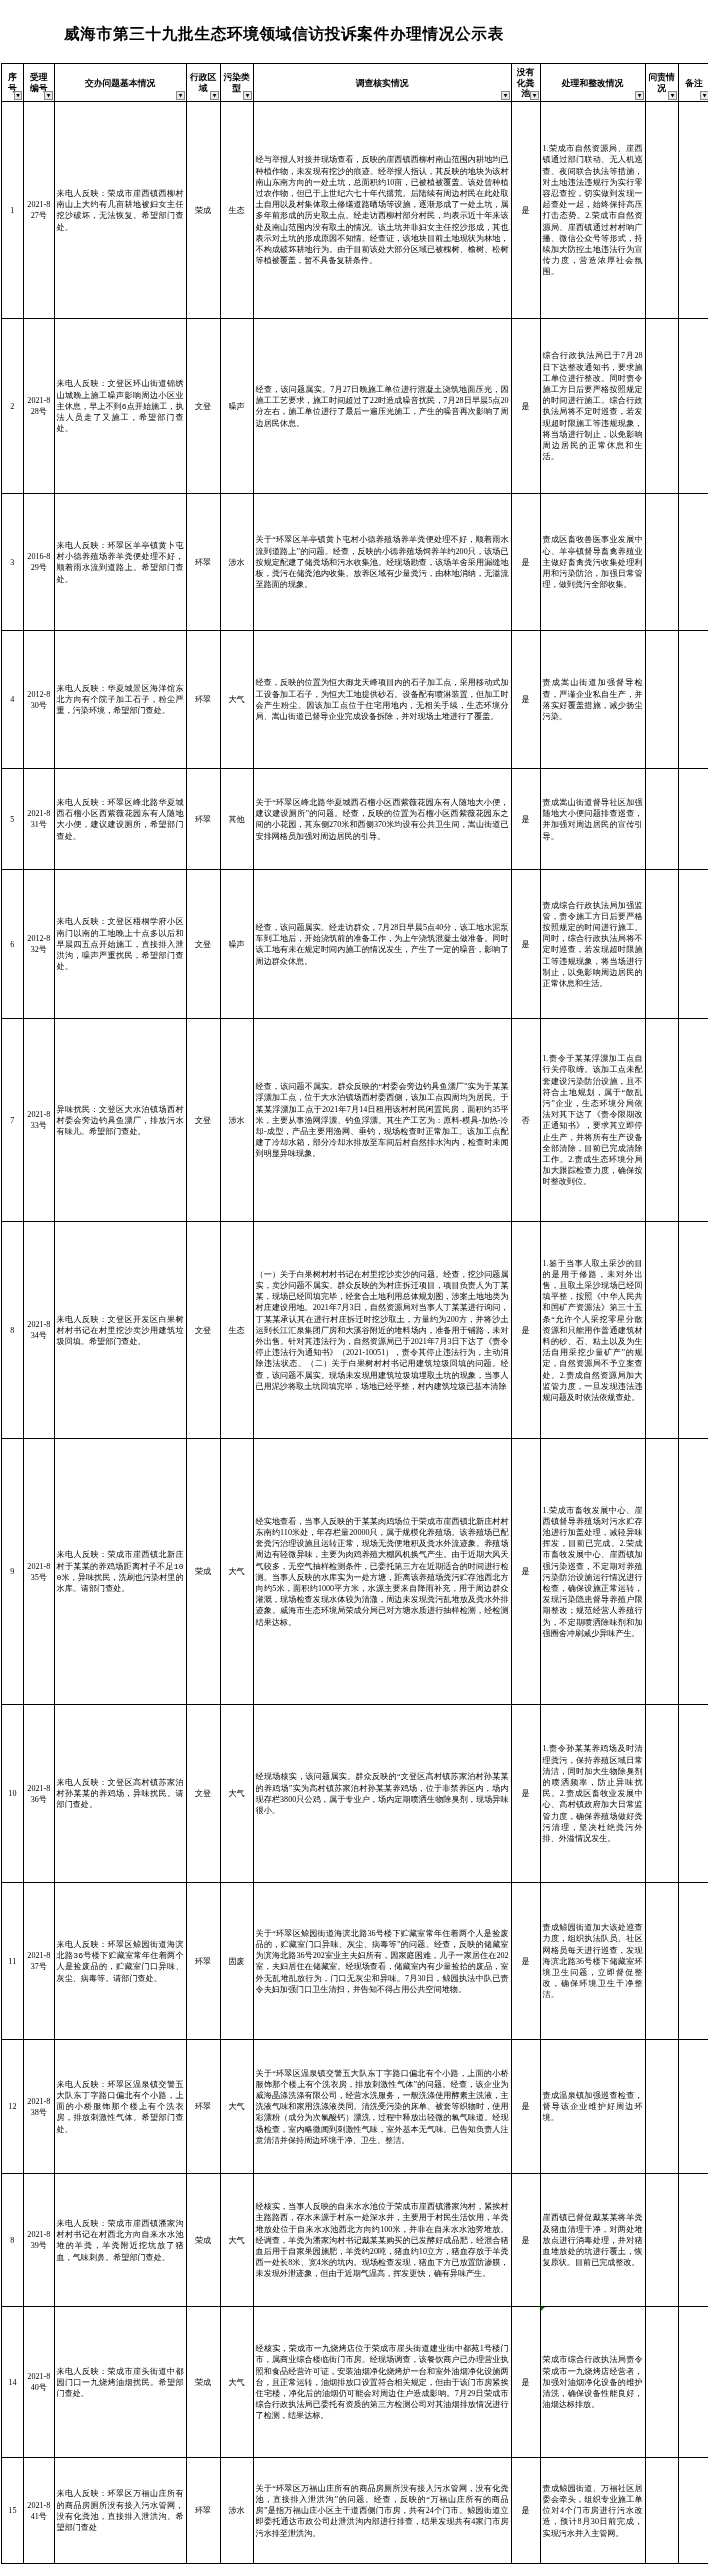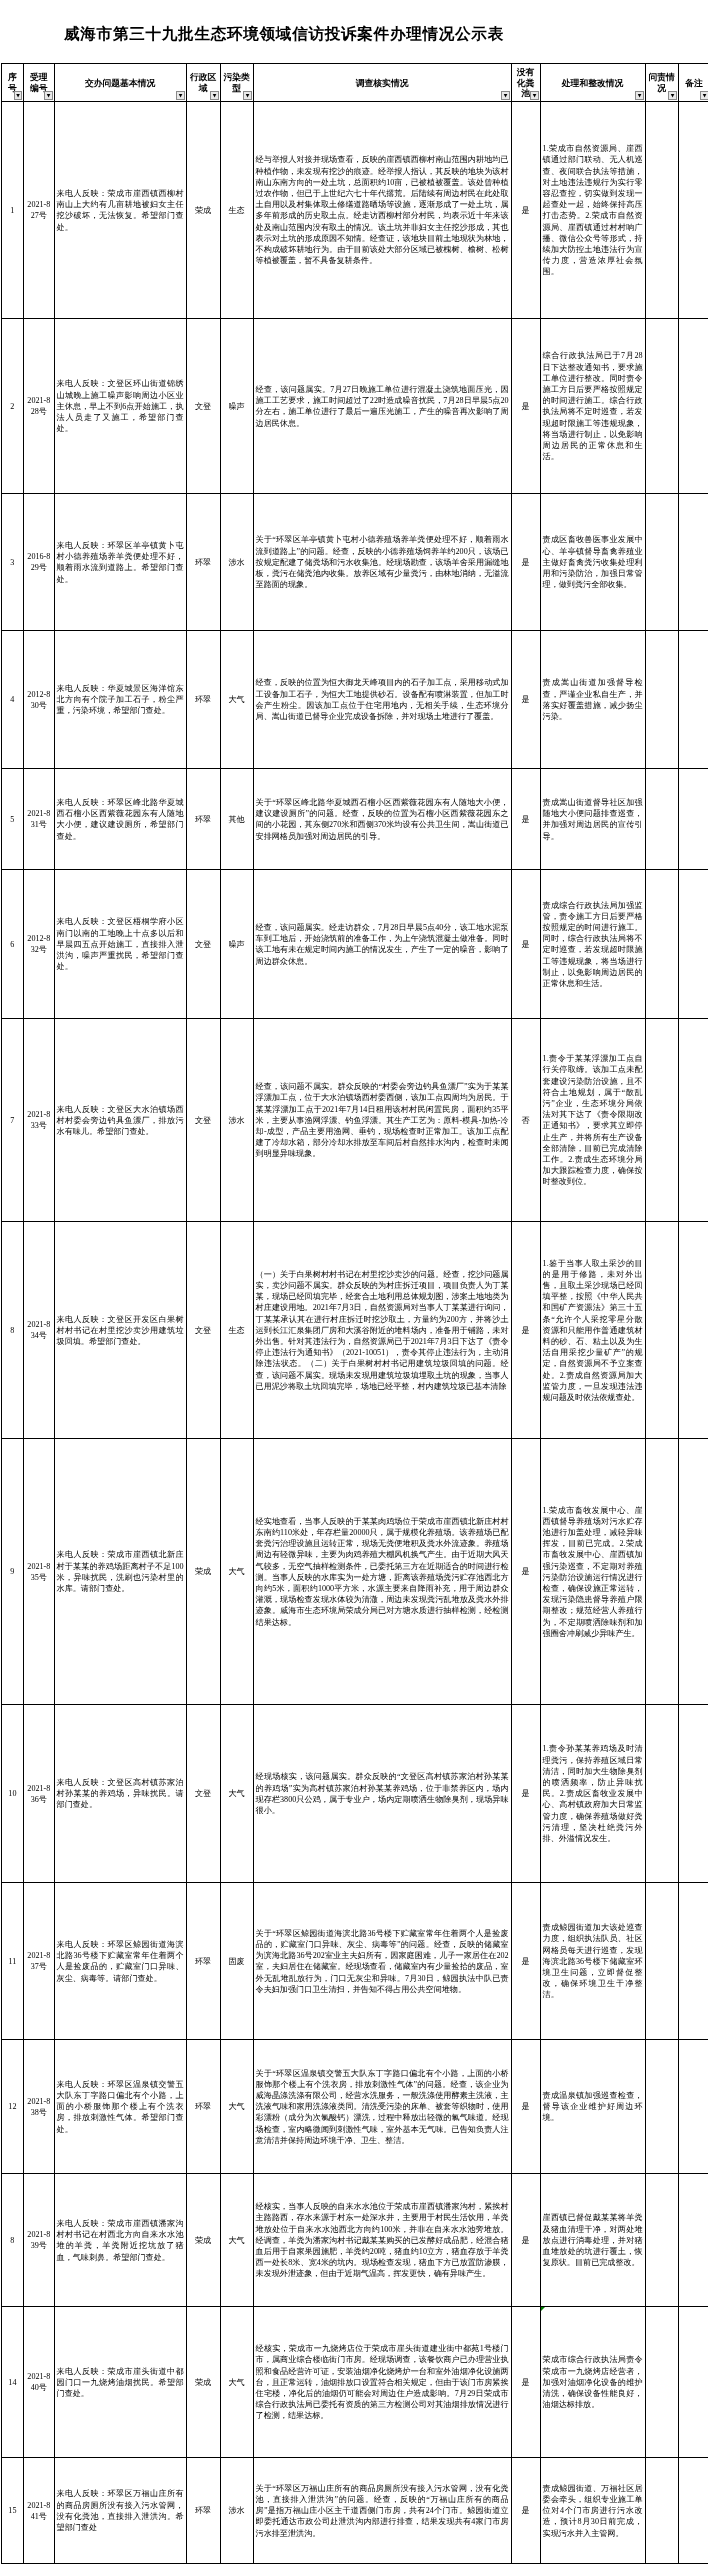--- a/index.html
+++ b/index.html
@@ -23,21 +23,21 @@
   .filter-btn{
     position:absolute;right:0.7px;bottom:1.4px;width:8.8px;height:8.8px;
     background:#e9e9e9;border:0.7px solid #8a8a8a;box-sizing:border-box;
     font-size:4.7px;line-height:7.5px;color:#000;text-align:center;cursor:pointer;
     font-family:"DejaVu Sans",sans-serif;
   }
   .comment-marker{
     position:absolute;left:0;top:0;width:0;height:0;
     border-top:4.7px solid #008000;border-right:4.7px solid transparent;
   }
-  .problem-cell{text-align:justify;}
+  .problem-cell{text-align:justify;font-family:Liberation Mono, monospace;}
 </style>
 </head>
 <body>
 
 <div id="page">
   <div id="title">威海市第三十九批生态环境领域信访投诉案件办理情况公示表</div>
 
   <table>
     <colgroup>
       <col class="c-no">
@@ -134,21 +134,21 @@
     <td class="center">噪声</td>
     <td class="just">经查，该问题属实。经走访群众，7月28日早晨5点40分，该工地水泥泵车到工地后，开始浇筑前的准备工作，为上午浇筑混凝土做准备。同时该工地有未在规定时间内施工的情况发生，产生了一定的噪音，影响了周边群众休息。</td>
     <td class="center">是</td>
     <td class="just">责成综合行政执法局加强监管，责令施工方日后要严格按照规定的时间进行施工。同时，综合行政执法局将不定时巡查，若发现超时限施工等违规现象，将当场进行制止，以免影响周边居民的正常休息和生活。</td>
     <td class="center"></td>
     <td class="center"></td>
   </tr>
         <tr class="data-row" style="height: 203px;">
     <td class="center">7</td>
     <td class="center">2021-833号</td>
-    <td class="problem-cell">来电人反映：文登区大水泊镇场西村村委会旁边钓具鱼漂厂，排放污水有味儿。希望部门查处。</td>
+    <td class="problem-cell">异味扰民：文登区大水泊镇场西村村委会旁边钓具鱼漂厂，排放污水有味儿。希望部门查处。</td>
     <td class="center">文登</td>
     <td class="center">涉水</td>
     <td class="just">经查，该问题不属实。群众反映的“村委会旁边钓具鱼漂厂”实为于某某浮漂加工点，位于大水泊镇场西村委西侧，该加工点四周均为居民。于某某浮漂加工点于2021年7月14日租用该村村民闲置民房，面积约35平米，主要从事渔网浮漂、钓鱼浮漂。其生产工艺为：原料-模具-加热-冷却-成型，产品主要用渔网、垂钓，现场检查时正常加工。该加工点配建了冷却水箱，部分冷却水排放至车间后村自然排水沟内，检查时未闻到明显异味现象。</td>
     <td class="center">否</td>
     <td class="just">1.责令于某某浮漂加工点自行关停取缔。该加工点未配套建设污染防治设施，且不符合土地规划，属于“散乱污”企业，生态环境分局依法对其下达了《责令限期改正通知书》，要求其立即停止生产，并将所有生产设备全部清除，目前已完成清除工作。2.责成生态环境分局加大跟踪检查力度，确保按时整改到位。</td>
     <td class="center"></td>
     <td class="center"></td>
   </tr>
         <tr class="data-row" style="height: 217px;">
     <td class="center">8</td>

